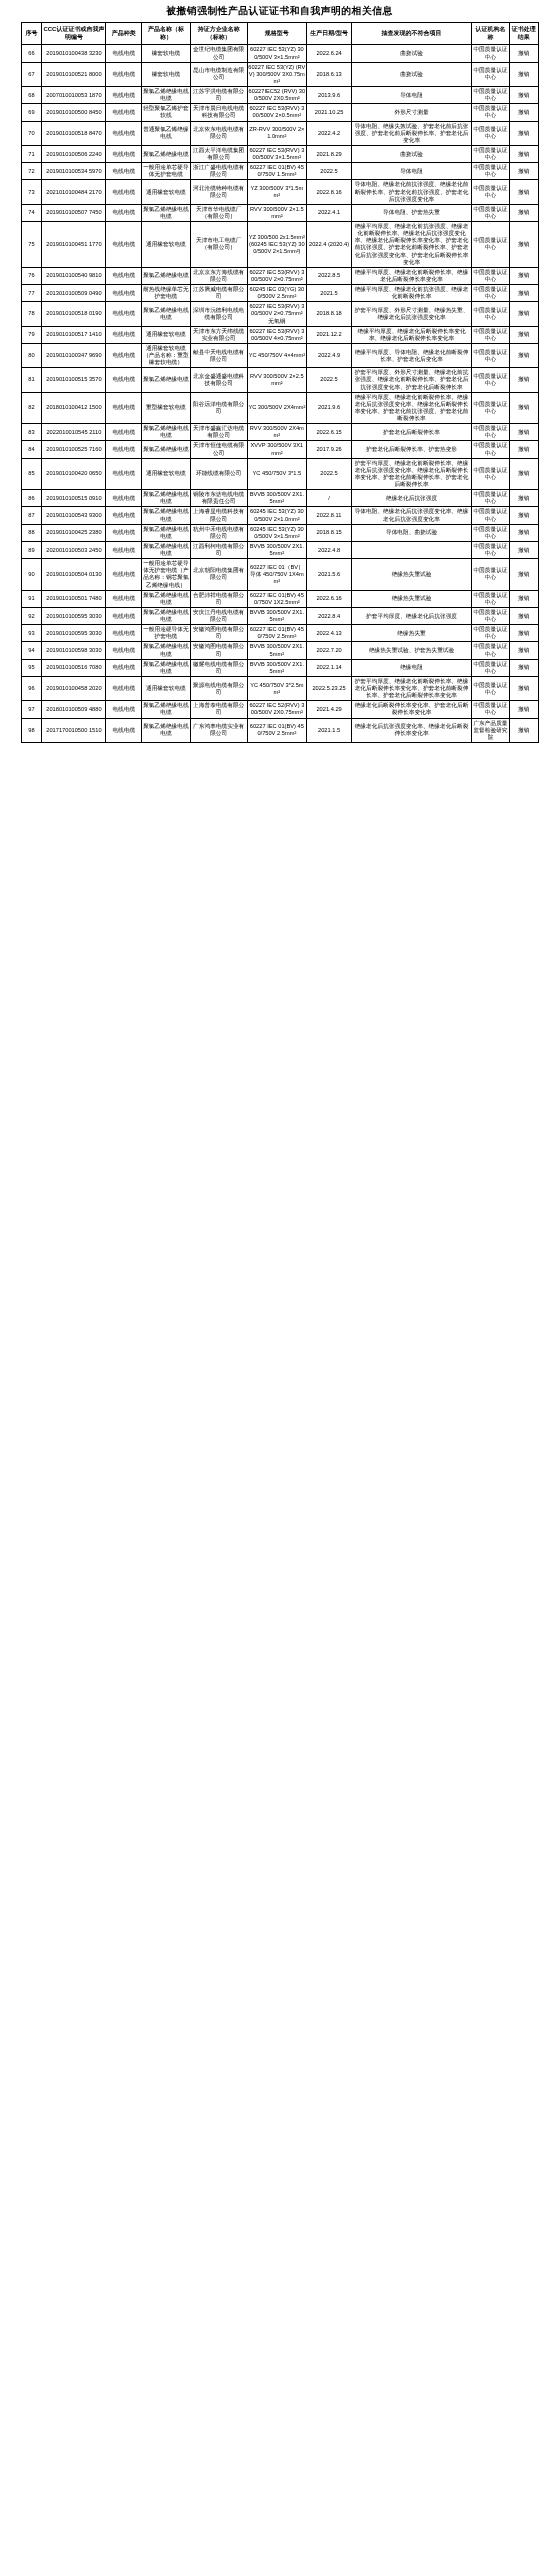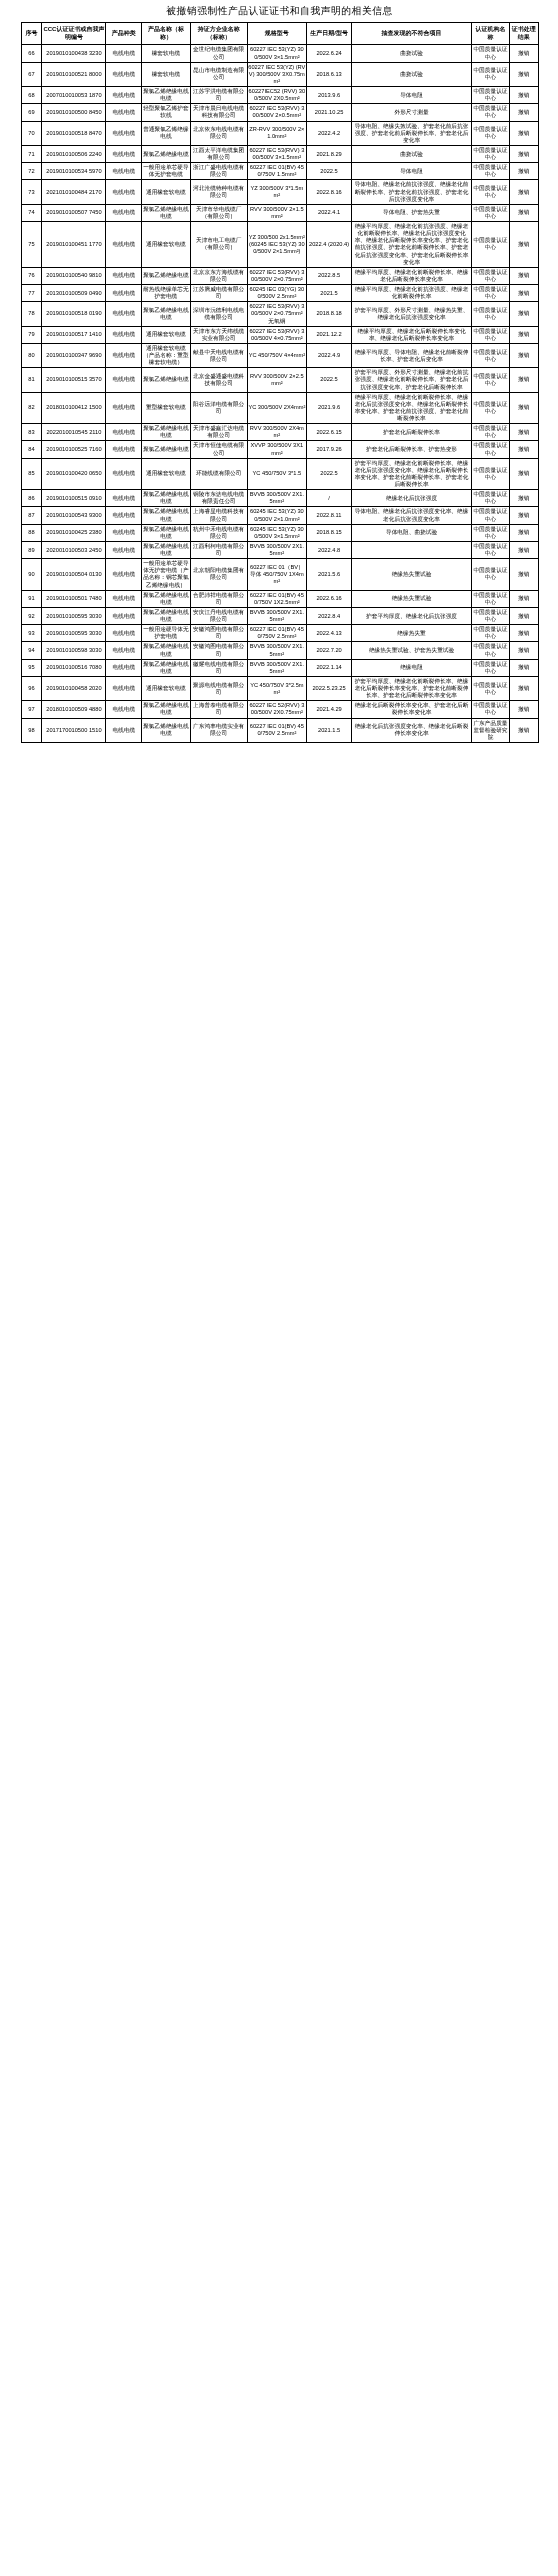--- a/index.html
+++ b/index.html
@@ -1,21 +1,21 @@
 <!DOCTYPE html>
 <html style="font-size:8.3px"><head>
 <meta charset="utf-8">
 <style>
   html,body{margin:0;padding:0;background:#ffffff;}
   body{font-family:"Liberation Sans","DejaVu Sans",sans-serif;color:#000;}
   .page{width:559px;margin:0 auto;padding:0;box-sizing:border-box;}
   .title{
     text-align:center;
     font-size:9.8px;
-    font-weight:normal;
+    font-weight:bold;
     padding:5.2px 0 4.1px 0;
     letter-spacing:0.5px;
   }
   table.main{
     border-collapse:collapse;
     width:518px;
     margin:0 auto;
     table-layout:fixed;
   }
   table.main th, table.main td{

